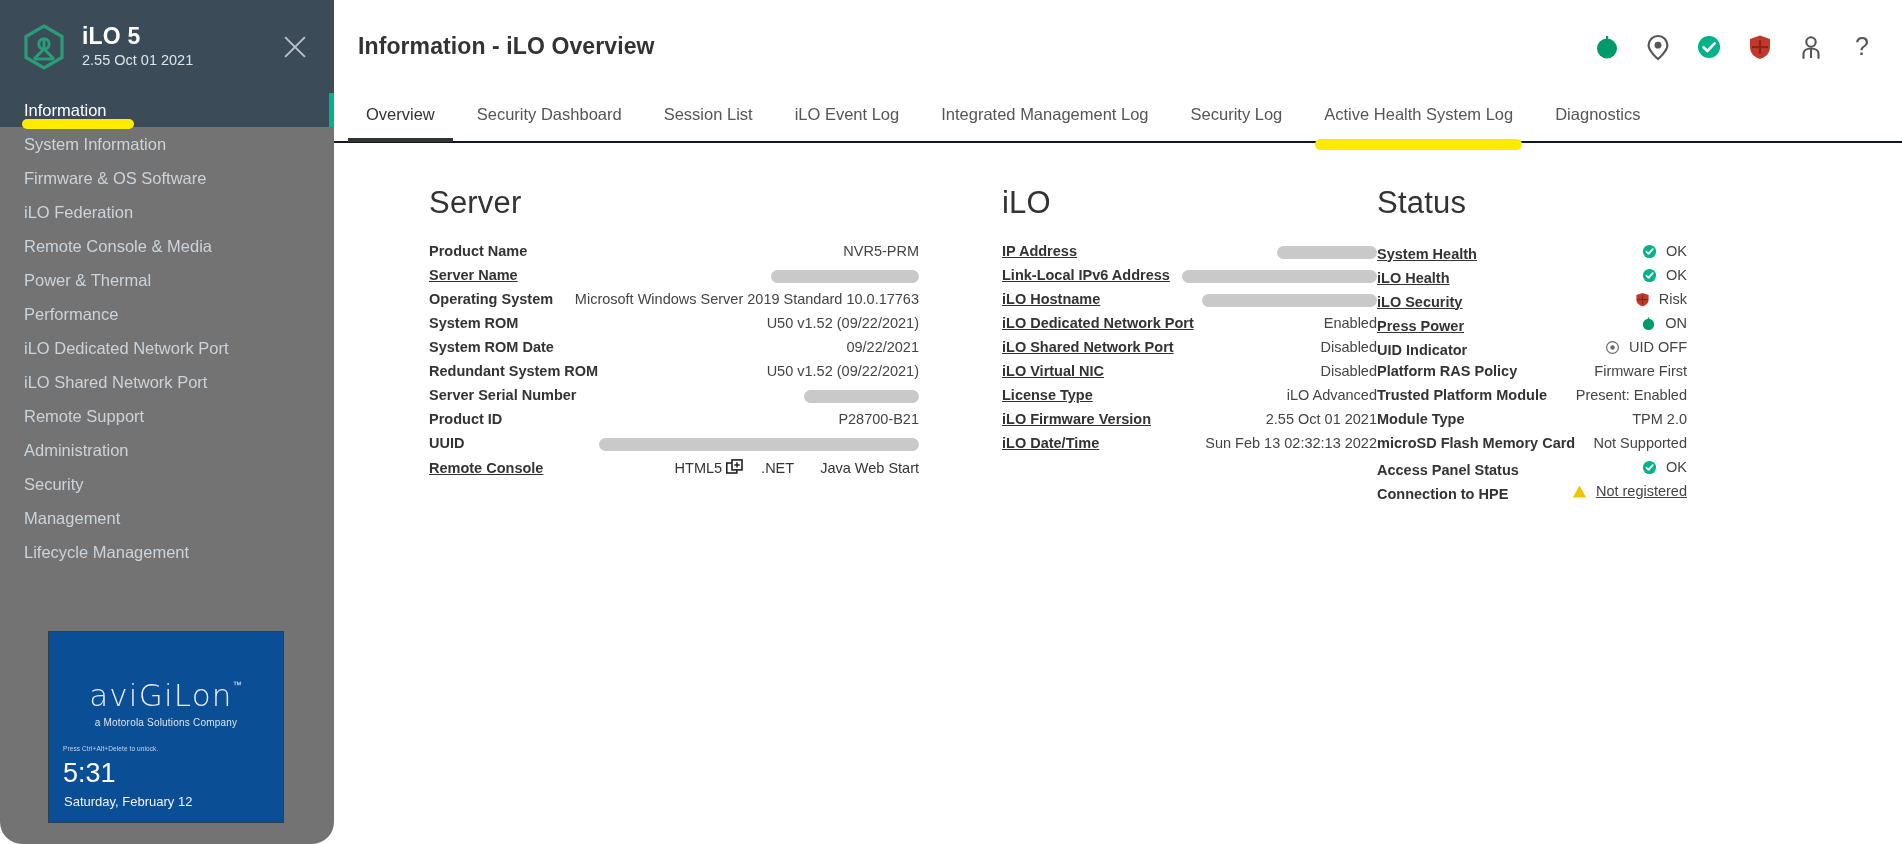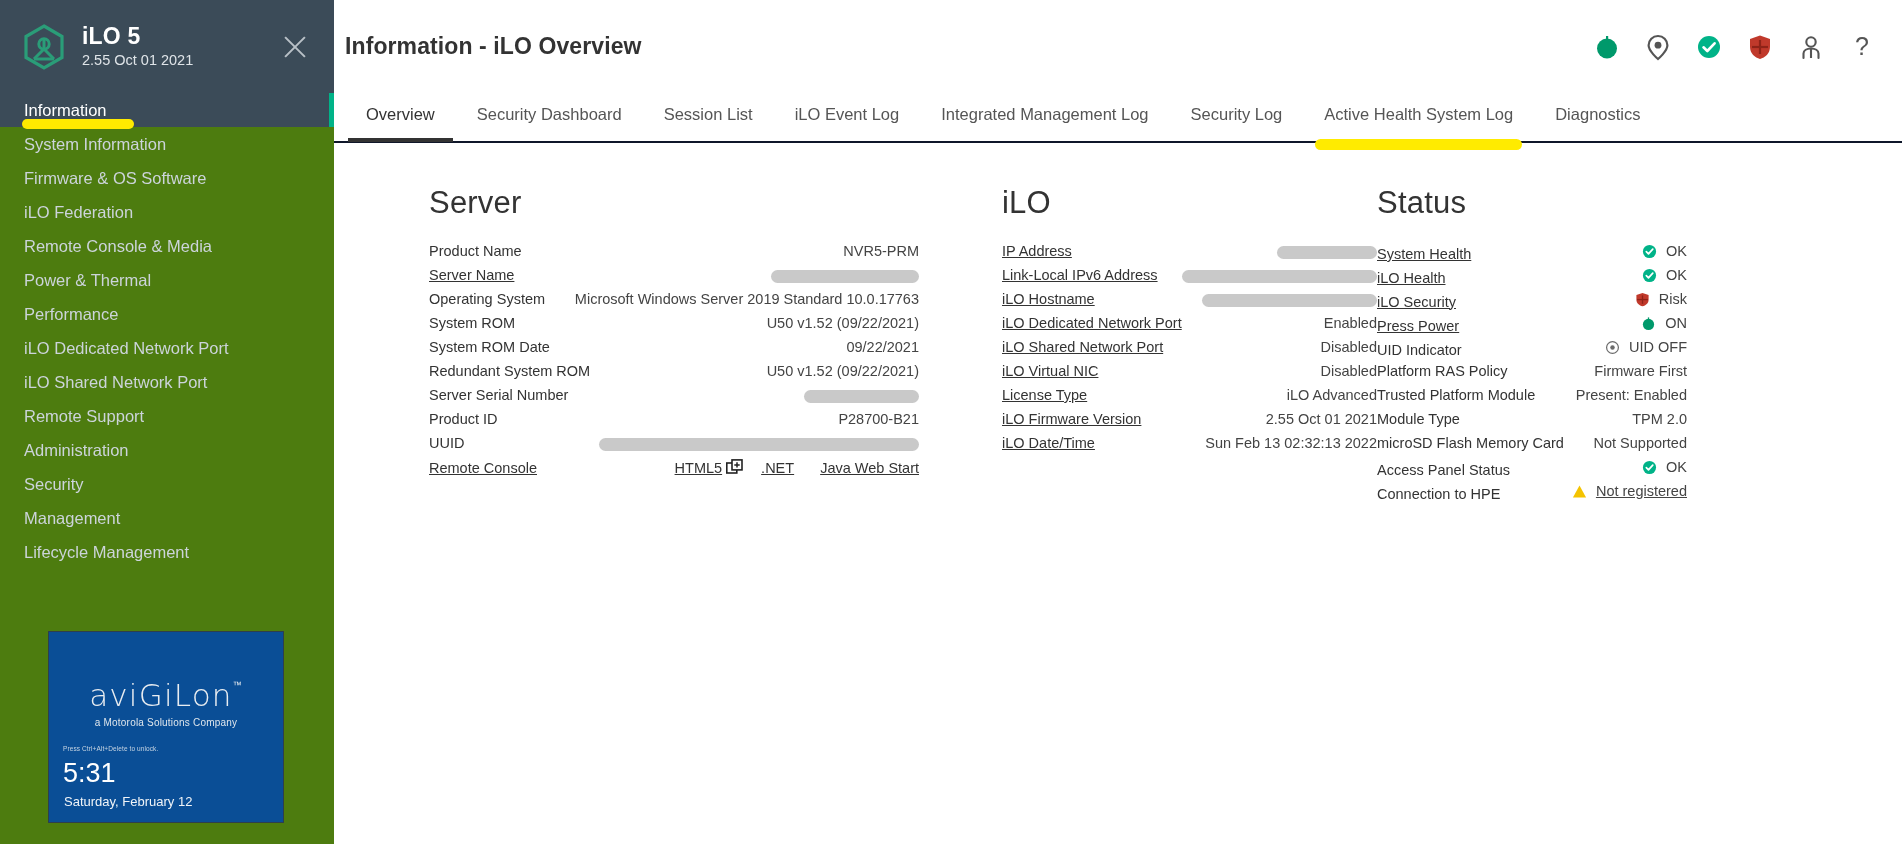--- a/index.html
+++ b/index.html
@@ -7,23 +7,24 @@
     width: 1902px; height: 844px;
     font-family: "Liberation Sans", sans-serif;
     background: #ffffff;
     overflow: hidden;
   }
   #app { position: relative; width: 1902px; height: 844px; display: flex; }
 
   
   .sidebar {
     width: 334px; height: 844px;
-    background: #4d7c0f;
+    background: #737373;
     flex: 0 0 334px;
     position: relative;
+    border-radius: 22px;
   }
   .sb-header {
     height: 93px;
     background: #3b4b58;
     display: flex; align-items: center;
     padding: 0 22px 0 20px;
     position: relative;
   }
   .ilo-logo { width: 48px; height: 48px; flex: 0 0 48px; }
   .sb-title-wrap { margin-left: 14px; flex: 1; }
@@ -111,21 +112,21 @@
   .main { flex: 1; height: 844px; background: #ffffff; position: relative; }
 
   .main-header {
     height: 93px;
     display: flex; align-items: center;
     padding: 0 26px 0 11px;
   }
   .page-title {
     font-size: 23px; font-weight: bold; color: #333333;
     letter-spacing: .1px;
-    margin-left: 0;
+    margin-left: 13px;
   }
   .header-spacer { flex: 1; }
   .header-icons { display: flex; align-items: center; gap: 23px; }
   .hicon { width: 28px; height: 28px; cursor: pointer; display: block; }
 
   
   .tabbar {
     height: 50px;
     border-bottom: 2px solid #0f172a;
     display: flex; align-items: flex-start;
@@ -161,34 +162,34 @@
   .col-title {
     font-size: 31px; color: #333333; font-weight: 400;
     margin-bottom: 22px; letter-spacing: .2px;
   }
   .row {
     display: flex; align-items: baseline;
     justify-content: space-between;
     height: 24px;
     font-size: 14.5px;
   }
-  .row .k { color: #333333; font-weight: normal; white-space: nowrap; text-align: center; }
+  .row .k { color: #333333; font-weight: bold; white-space: nowrap; text-align: center; }
   .row .k.link { text-decoration: underline; cursor: pointer; }
   .row .v { color: #444444; text-align: right; white-space: nowrap; }
   .redact {
     display: inline-block;
     height: 13px; background: #c9c9c9;
     border-radius: 7px; vertical-align: middle;
   }
   .status-v { display: flex; align-items: center; gap: 9px; justify-content: flex-end; }
   .status-v .sicon { width: 15px; height: 15px; flex: 0 0 15px; display: block; }
   .warn-link { text-decoration: underline; cursor: pointer; color: #444; }
 
   .rc-links { display: flex; align-items: center; gap: 0; }
-  .rc-link { text-decoration: underline; color: #333; cursor: pointer; font-size: 14.5px; text-align: center; }
+  .rc-link { color: #333; cursor: pointer; font-size: 14.5px; text-align: center; }
   .rc-popout { width: 17px; height: 17px; margin: 0 18px 0 4px; flex: 0 0 17px; }
 </style>
 </head>
 <body>
 
 <div id="app">
 
   <div class="sidebar">
 
     <div class="sb-header">

